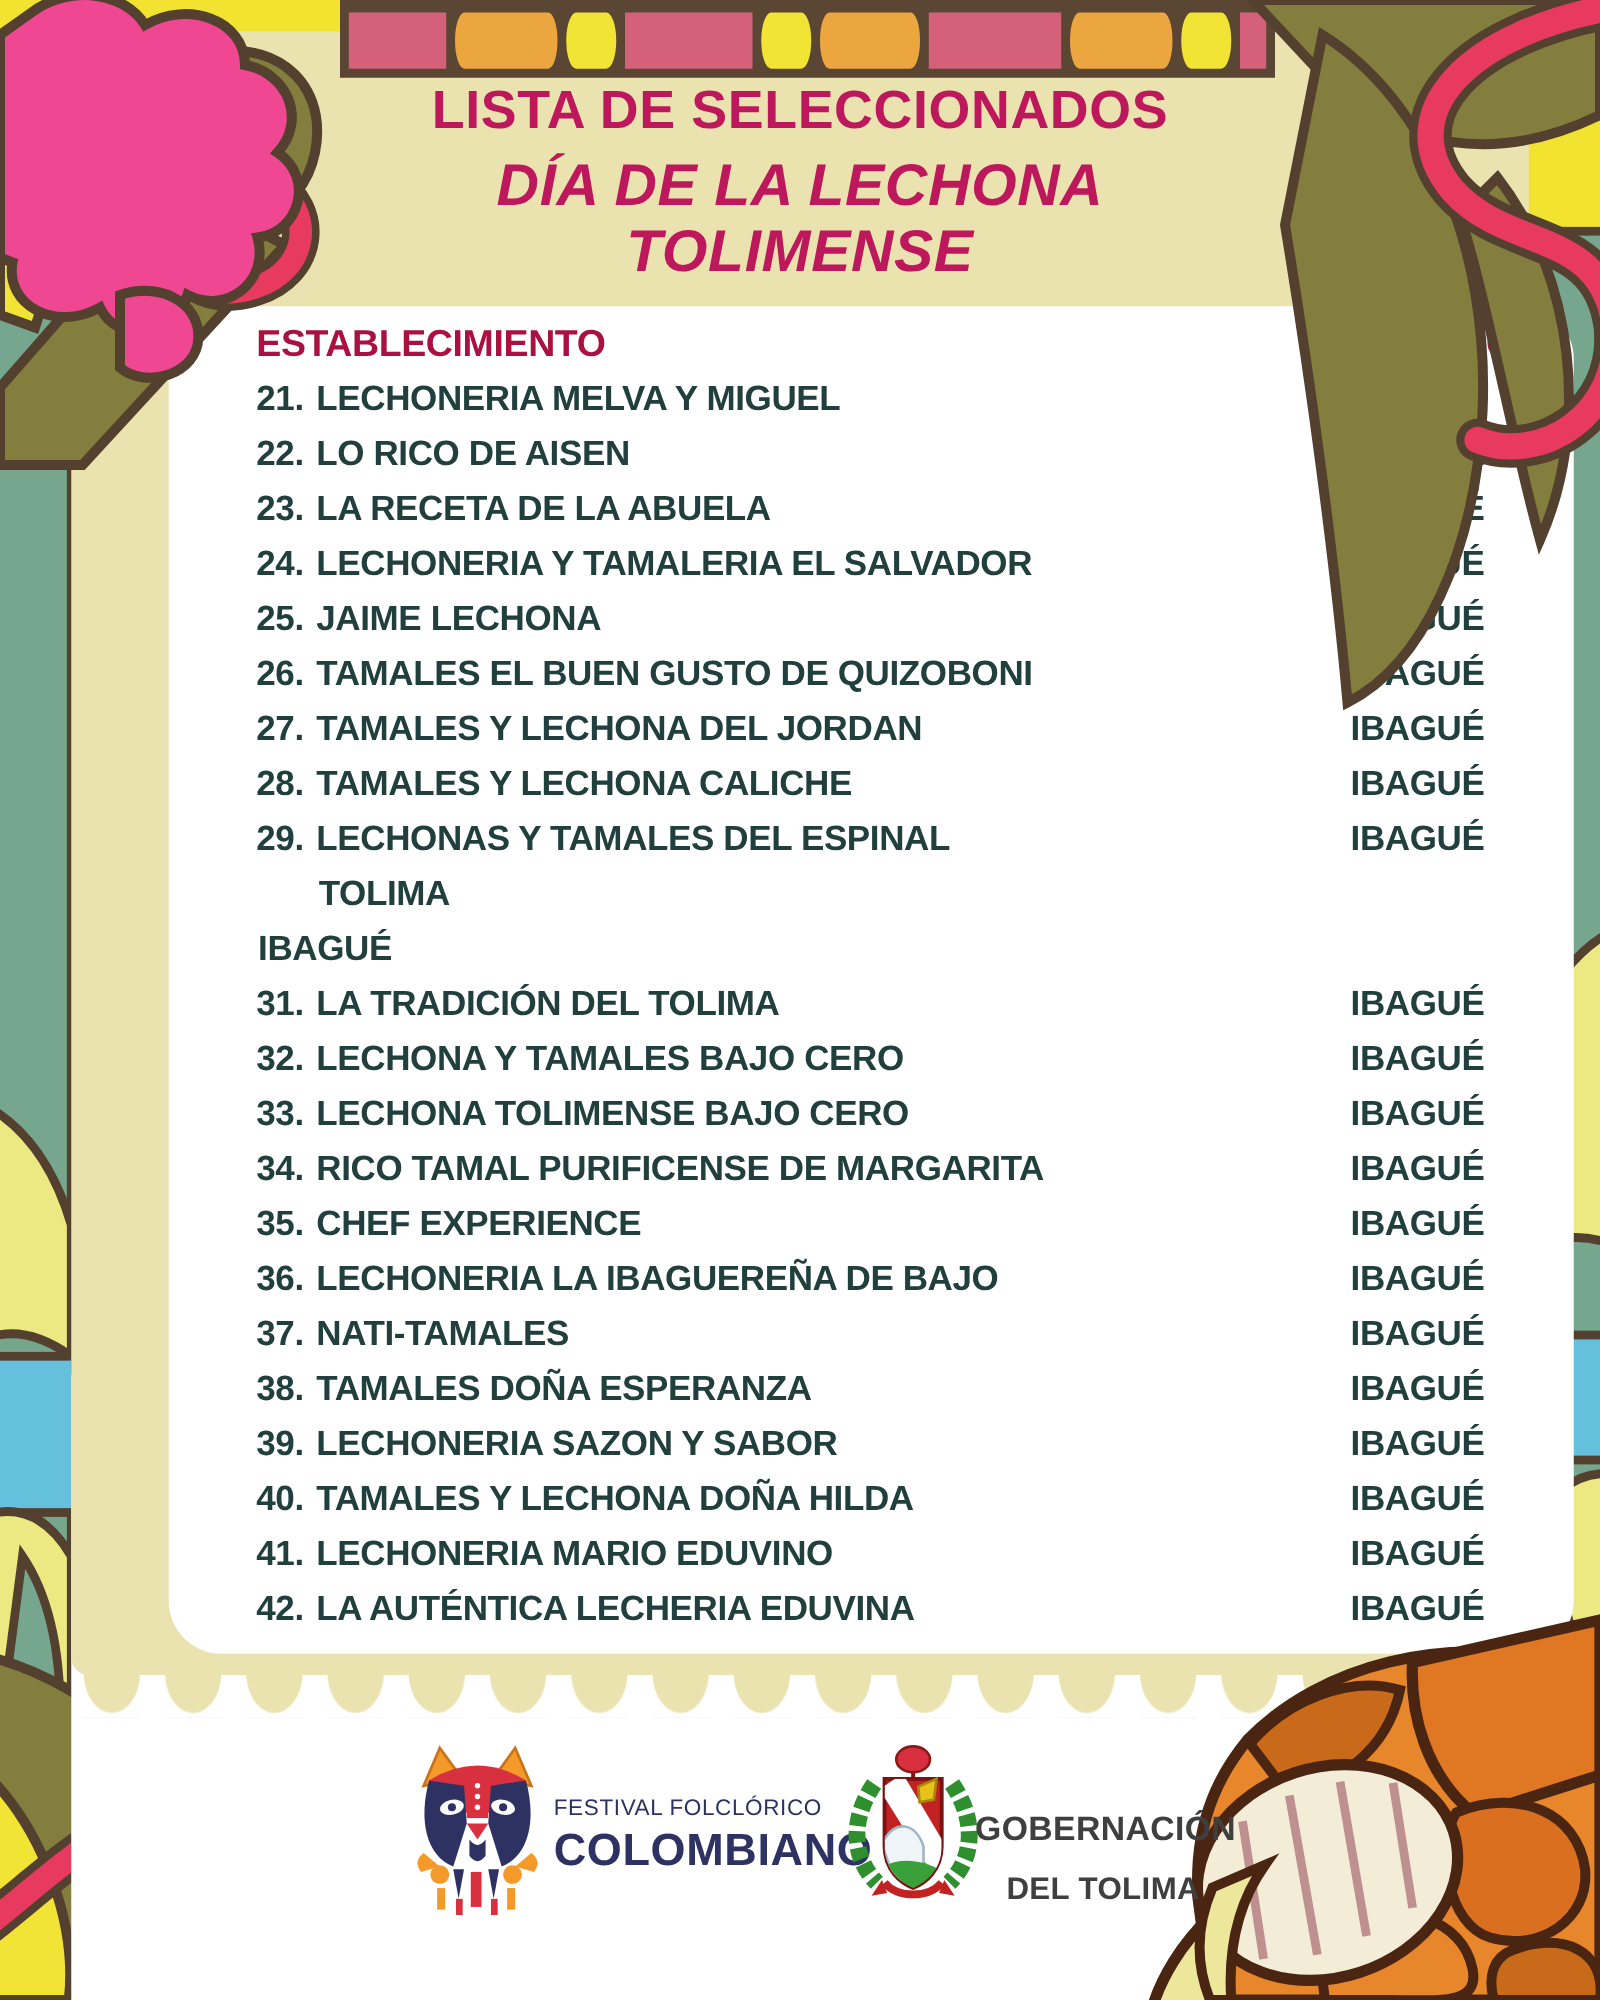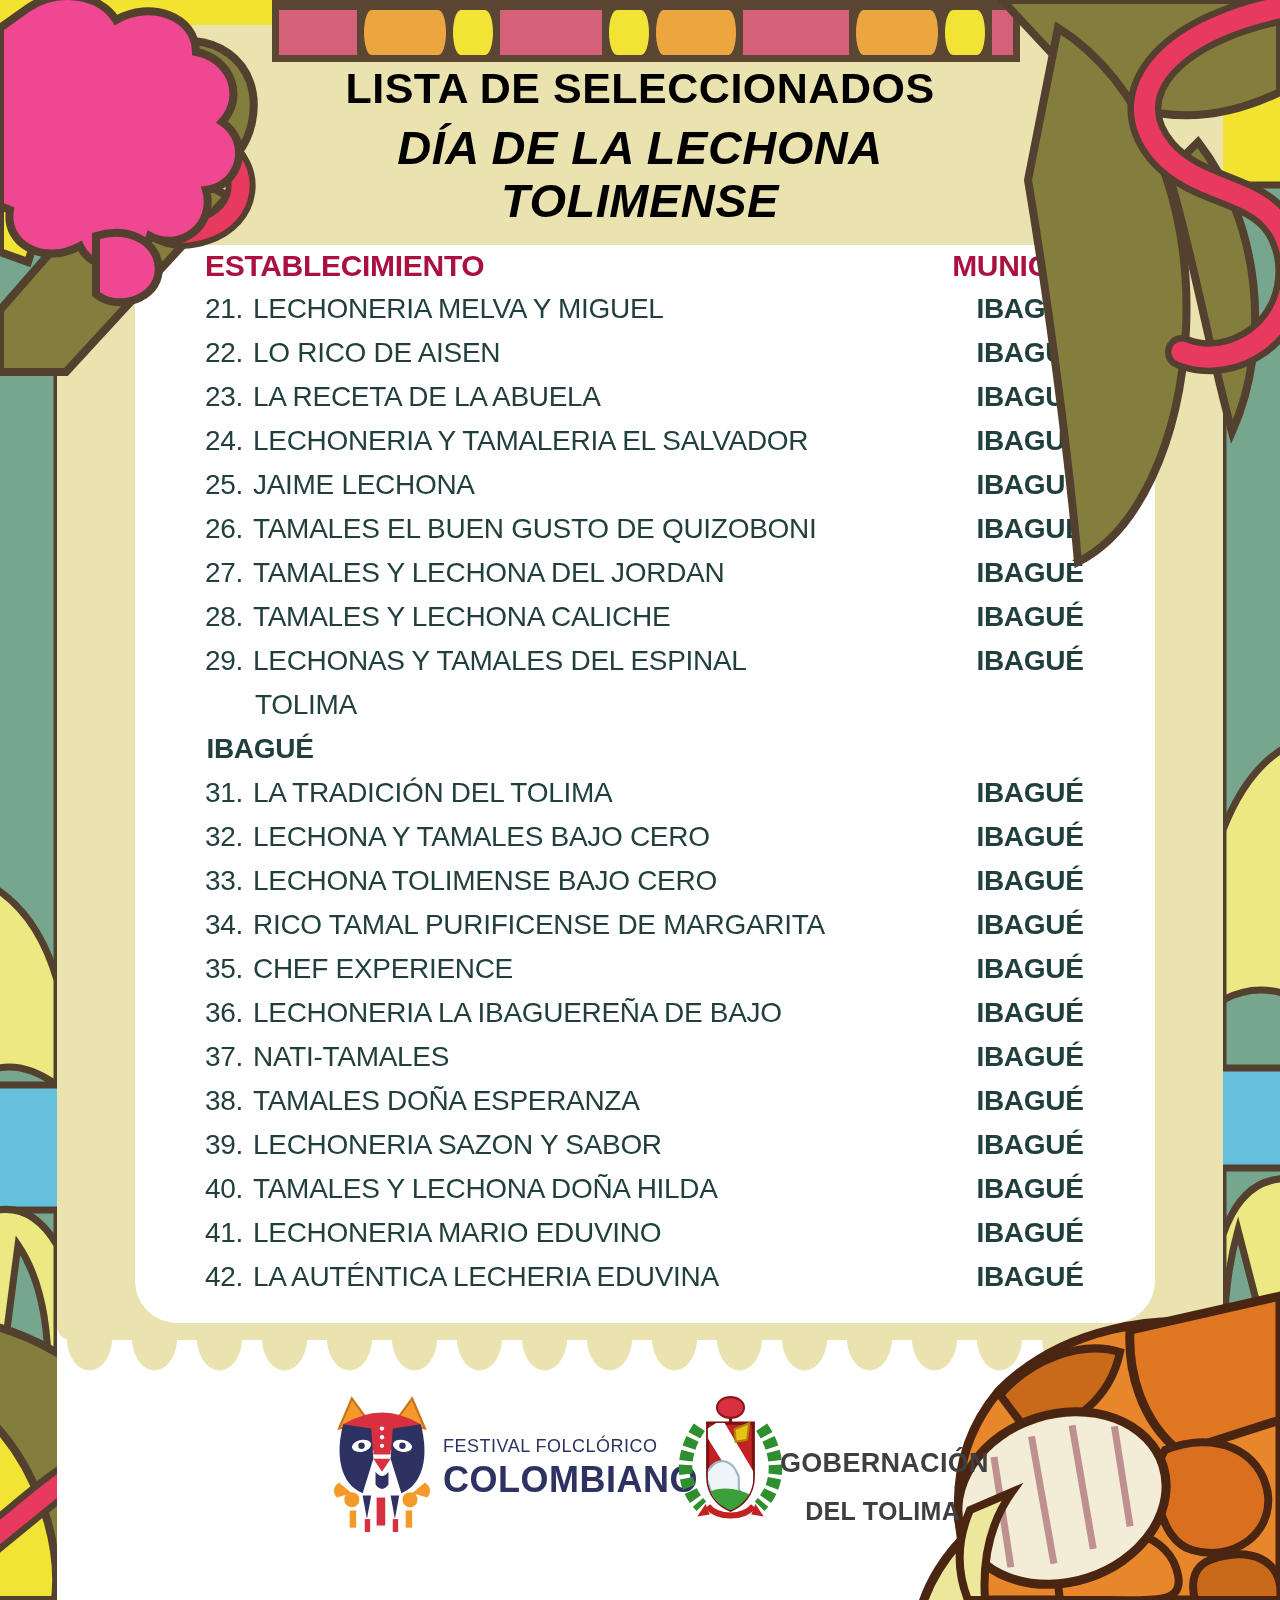--- a/index.html
+++ b/index.html
@@ -15,32 +15,32 @@
     background-size:65px 36px;background-repeat:repeat-x;}
   
   .top-band{position:absolute;left:272px;top:0;width:748px;height:62px;display:flex;
     border:7px solid #5a4632;border-top:10px solid #5a4632;box-sizing:border-box;background:#5a4632;}
   .top-band .seg{height:100%;}
   .top-band .seg + .seg{margin-left:7px;}
   .seg.pink{background:#d4607a;}
   .seg.orange{background:#eca63f;border-radius:10px 10px 10px 10px/30px 30px 30px 30px;}
   .seg.yellow{background:#f2e435;border-radius:12px 12px 12px 12px/34px 34px 34px 34px;}
   
-  .title-block{position:absolute;left:57px;top:64px;width:1166px;text-align:center;color:#000000;}
+  .title-block{position:absolute;left:57px;top:64px;width:1166px;text-align:center;color:#be185d;}
   .title-line1{font-size:43px;font-weight:800;letter-spacing:0.5px;}
   .title-line2,.title-line3{font-size:47px;font-weight:800;font-style:italic;line-height:53px;letter-spacing:0.5px;}
   .title-line2{margin-top:8px;}
   
-  .card{position:absolute;left:135px;top:245px;width:1020px;height:1078px;background:#ffffff;border-radius:42px;box-sizing:border-box;padding-top:4px;}
+  .card{position:absolute;left:135px;top:245px;width:1124px;height:1078px;background:#ffffff;border-radius:42px;box-sizing:border-box;padding-top:14px;}
   .hdr-row{display:flex;align-items:flex-start;margin-bottom:4px;}
   .hdr-est{flex:1;padding-left:70px;font-size:30px;font-weight:800;color:#ab1140;letter-spacing:-0.3px;}
   .hdr-mun{width:250px;text-align:center;font-size:30px;font-weight:800;color:#ab1140;letter-spacing:-0.3px;}
   .rows{}
   .row{display:flex;align-items:flex-start;}
-  .name-cell{flex:1;padding-left:70px;font-size:28px;font-weight:400;color:#21403d;line-height:44px;letter-spacing:-0.3px;}
+  .name-cell{flex:1;padding-left:70px;font-size:28px;font-weight:700;color:#21403d;line-height:44px;letter-spacing:-0.3px;}
   .num{display:inline-block;min-width:48px;}
   .nm{}
   .nm2{padding-left:50px;line-height:44px;}
   .muni{width:250px;text-align:center;font-size:28px;font-weight:800;color:#21403d;line-height:44px;letter-spacing:-0.3px;}
   
   .festival-logo{position:absolute;left:328px;top:1392px;width:108px;height:140px;}
   .festival-text{position:absolute;left:443px;top:1436px;width:210px;color:#2e3263;text-align:center;}
   .festival-text .l1{font-size:18px;font-weight:400;letter-spacing:0.5px;white-space:nowrap;}
   .festival-text .l2{font-size:36px;font-weight:800;letter-spacing:0.5px;margin-top:2px;}
   .gob-logo{position:absolute;left:678px;top:1394px;width:105px;height:135px;}

